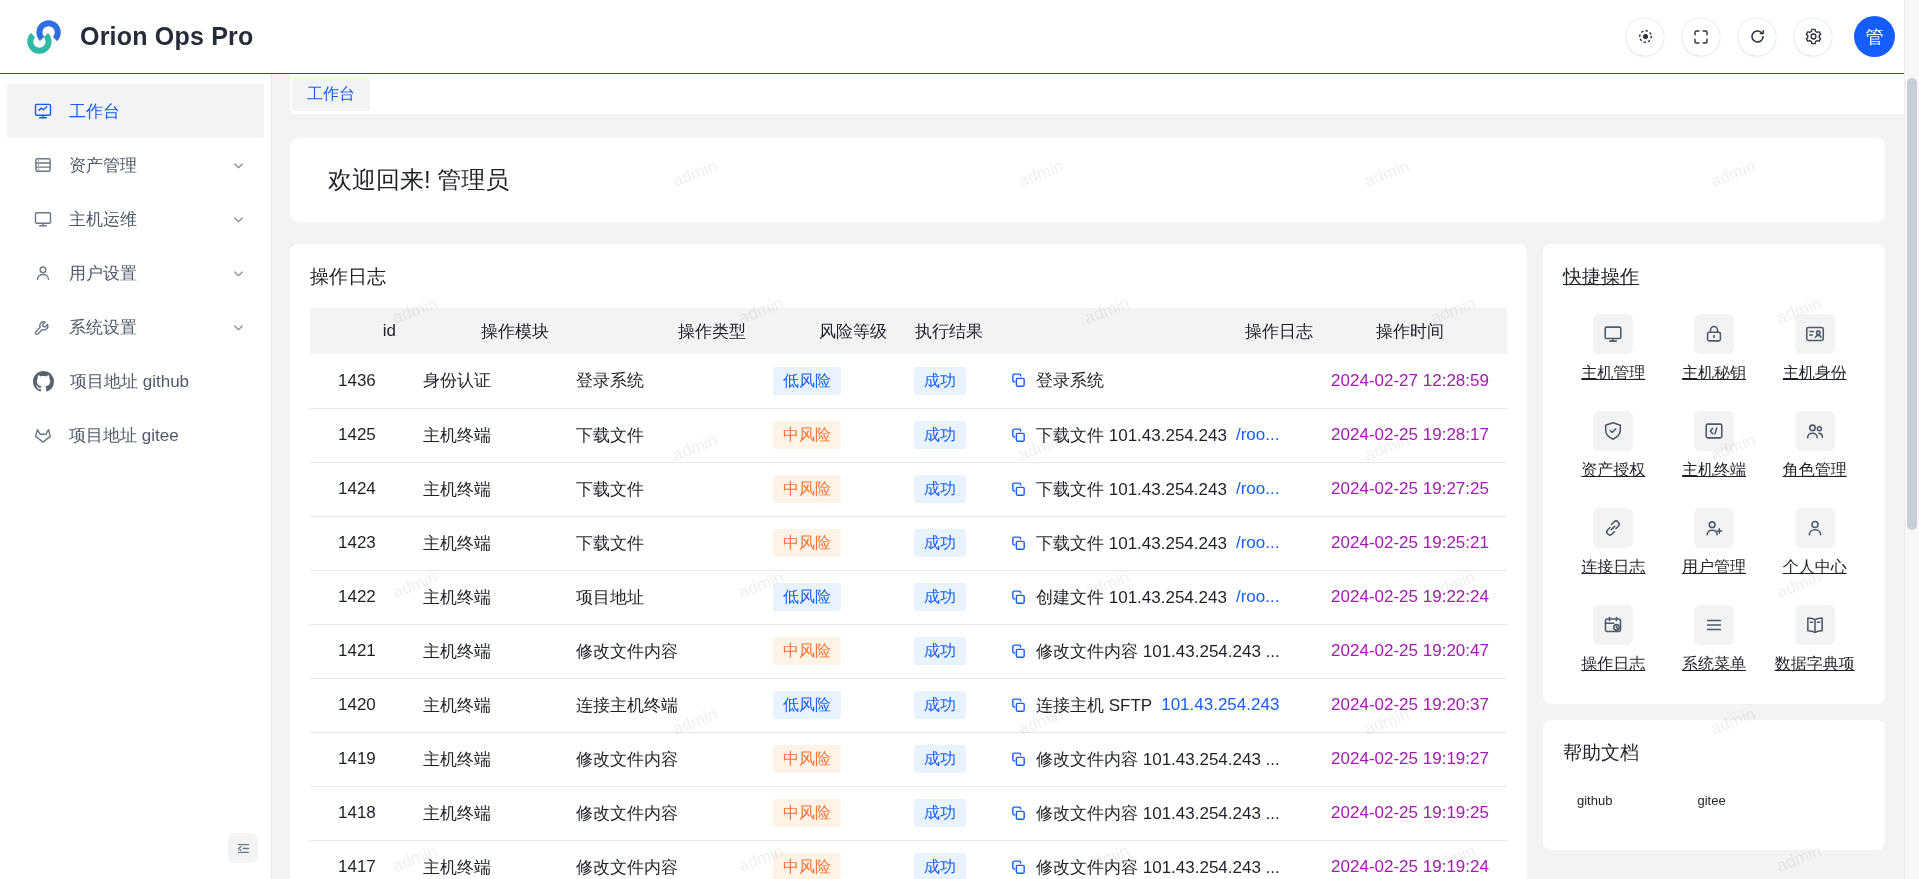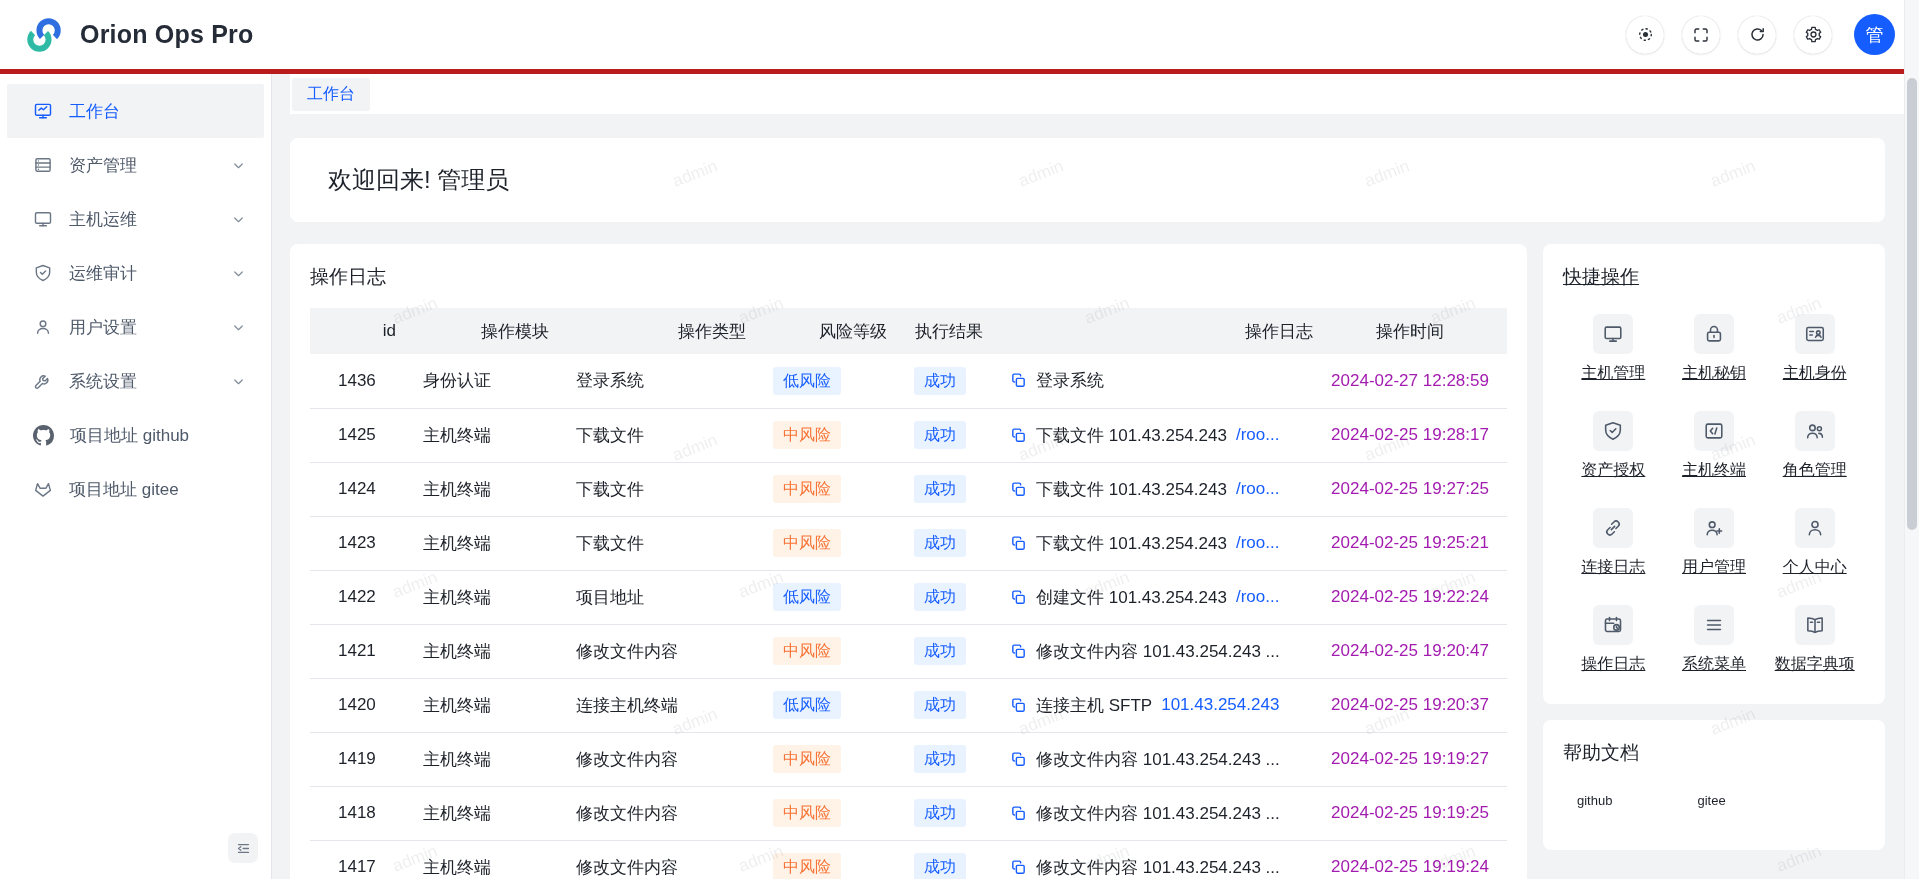--- a/index.html
+++ b/index.html
@@ -6,21 +6,21 @@
   * { margin:0; padding:0; box-sizing:border-box; }
   html,body { width:1919px; height:879px; overflow:hidden; }
   body {
     font-family:"Liberation Sans","DejaVu Sans",sans-serif;
     background:#f2f3f5; color:#1d2129; font-size:17px;
   }
   svg { display:block; }
 
   
   .header {
-    height:74px; background:#fff; border-bottom:5px solid #b91c1c;
+    height:74px; background:#fff; border-bottom:1px solid #b91c1c;
     display:flex; align-items:center; justify-content:space-between;
     padding:0 24px 0 22px; position:relative; z-index:5;
   }
   .brand { display:flex; align-items:center; gap:14px; }
   .brand-title { font-size:25px; font-weight:600; color:#252b37; letter-spacing:.2px; }
   .header-right { display:flex; align-items:center; gap:18px; }
   .hbtn {
     width:38px; height:38px; border-radius:50%; background:#fff;
     display:flex; align-items:center; justify-content:center; cursor:pointer;
     box-shadow:0 0 1px rgba(0,0,0,.28), 0 1px 3px rgba(0,0,0,.06);
@@ -224,34 +224,20 @@
             </svg>
           </span>
           <span>主机运维</span>
           <span class="mi-chevron">
             <svg width="15" height="15" viewBox="0 0 24 24" fill="none" stroke="currentColor" stroke-width="2" stroke-linecap="round" stroke-linejoin="round">
               <path d="M6 9.5l6 6 6-6"></path>
             </svg>
           </span>
         </li>
 
-        <li class="menu-item">
-          <span class="mi-icon">
-            <svg width="20" height="20" viewBox="0 0 24 24" fill="none" stroke="currentColor" stroke-width="1.7" stroke-linecap="round" stroke-linejoin="round">
-              <path d="M12 3l8 2.8V11c0 5-3.4 7.9-8 10-4.6-2.1-8-5-8-10V5.8z"></path>
-              <path d="M9 11.5l2.1 2.1 4-4"></path>
-            </svg>
-          </span>
-          <span>运维审计</span>
-          <span class="mi-chevron">
-            <svg width="15" height="15" viewBox="0 0 24 24" fill="none" stroke="currentColor" stroke-width="2" stroke-linecap="round" stroke-linejoin="round">
-              <path d="M6 9.5l6 6 6-6"></path>
-            </svg>
-          </span>
-        </li>
 
         <li class="menu-item">
           <span class="mi-icon">
             <svg width="20" height="20" viewBox="0 0 24 24" fill="none" stroke="currentColor" stroke-width="1.7" stroke-linecap="round" stroke-linejoin="round">
               <circle cx="12" cy="8.2" r="3.4"></circle>
               <path d="M5.5 19.5c0-3.6 2.9-5.8 6.5-5.8s6.5 2.2 6.5 5.8"></path>
             </svg>
           </span>
           <span>用户设置</span>
           <span class="mi-chevron">

